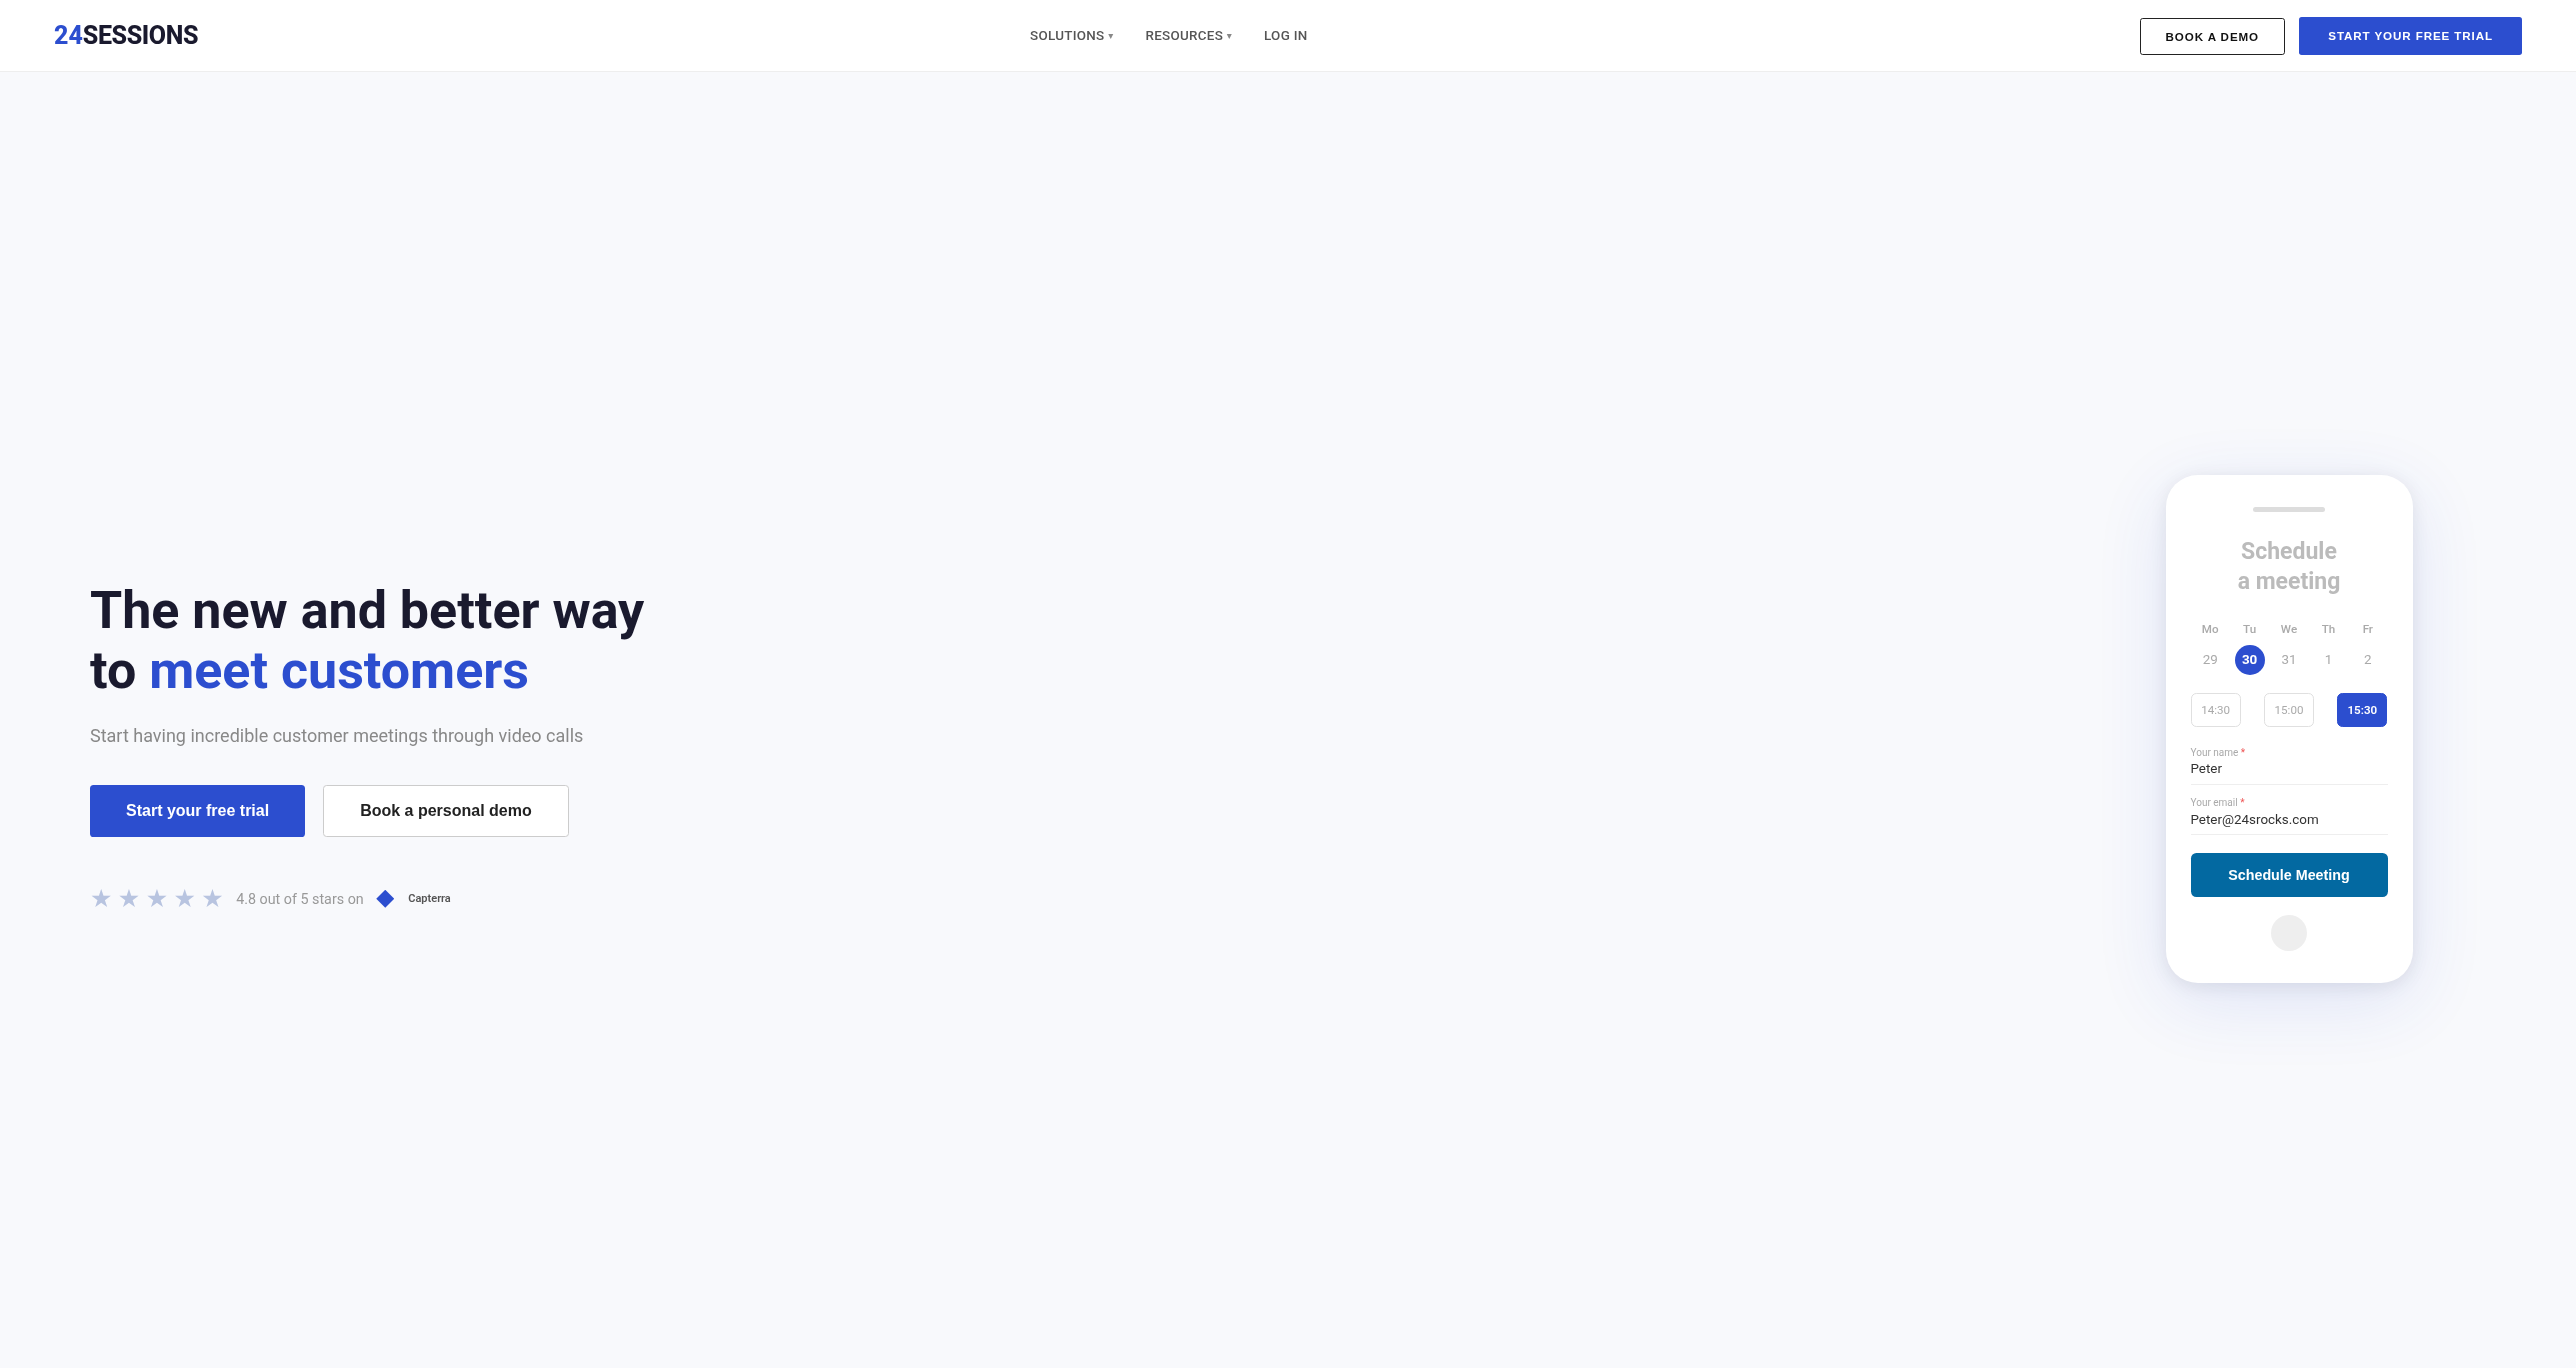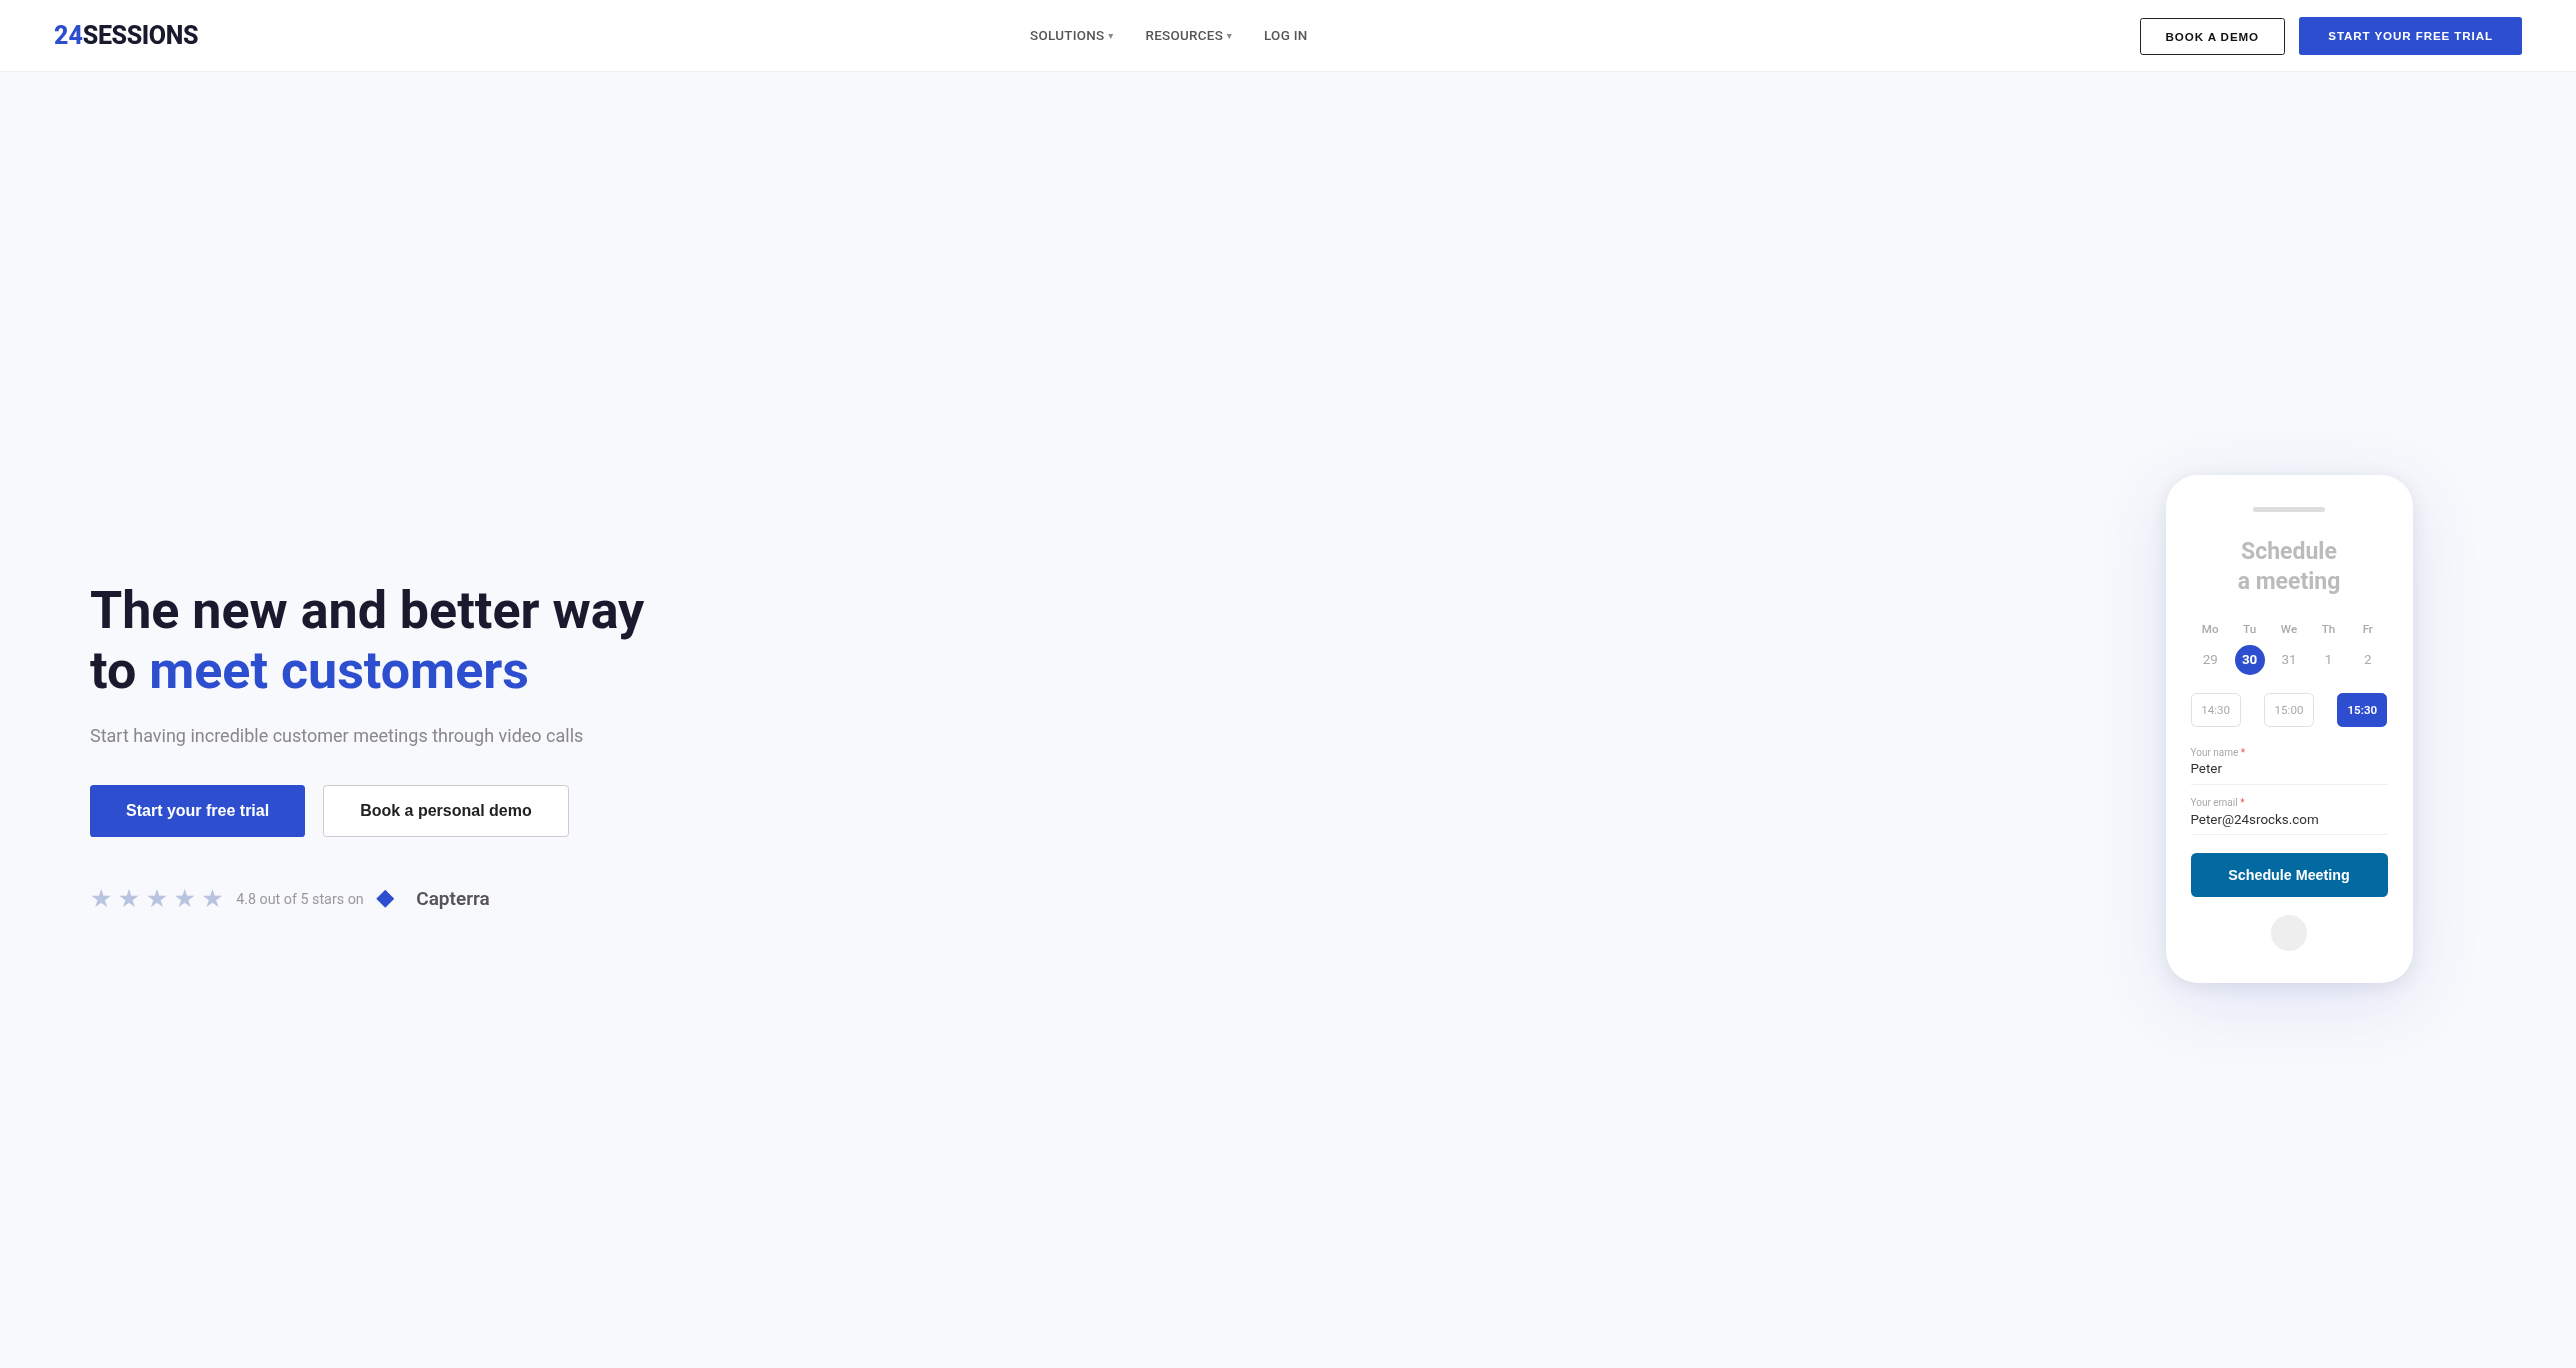--- a/index.html
+++ b/index.html
@@ -129,22 +129,22 @@
       font-size: 25px;
       color: #b8c4e0;
     }
     .rating-text {
       font-size: 14.3px;
       color: #999;
     }
     .capterra {
       display: flex;
       align-items: center;
-      gap: 22px;
-      font-size: 19px;
+      gap: 14px;
+      font-size: 11px;
       font-weight: 600;
       color: #555;
       text-align: right;
     }
     .capterra-diamond {
       width: 18px;
       height: 18px;
       background: #2c4ecf;
       clip-path: polygon(50% 0%, 100% 50%, 50% 100%, 0% 50%);
     }

